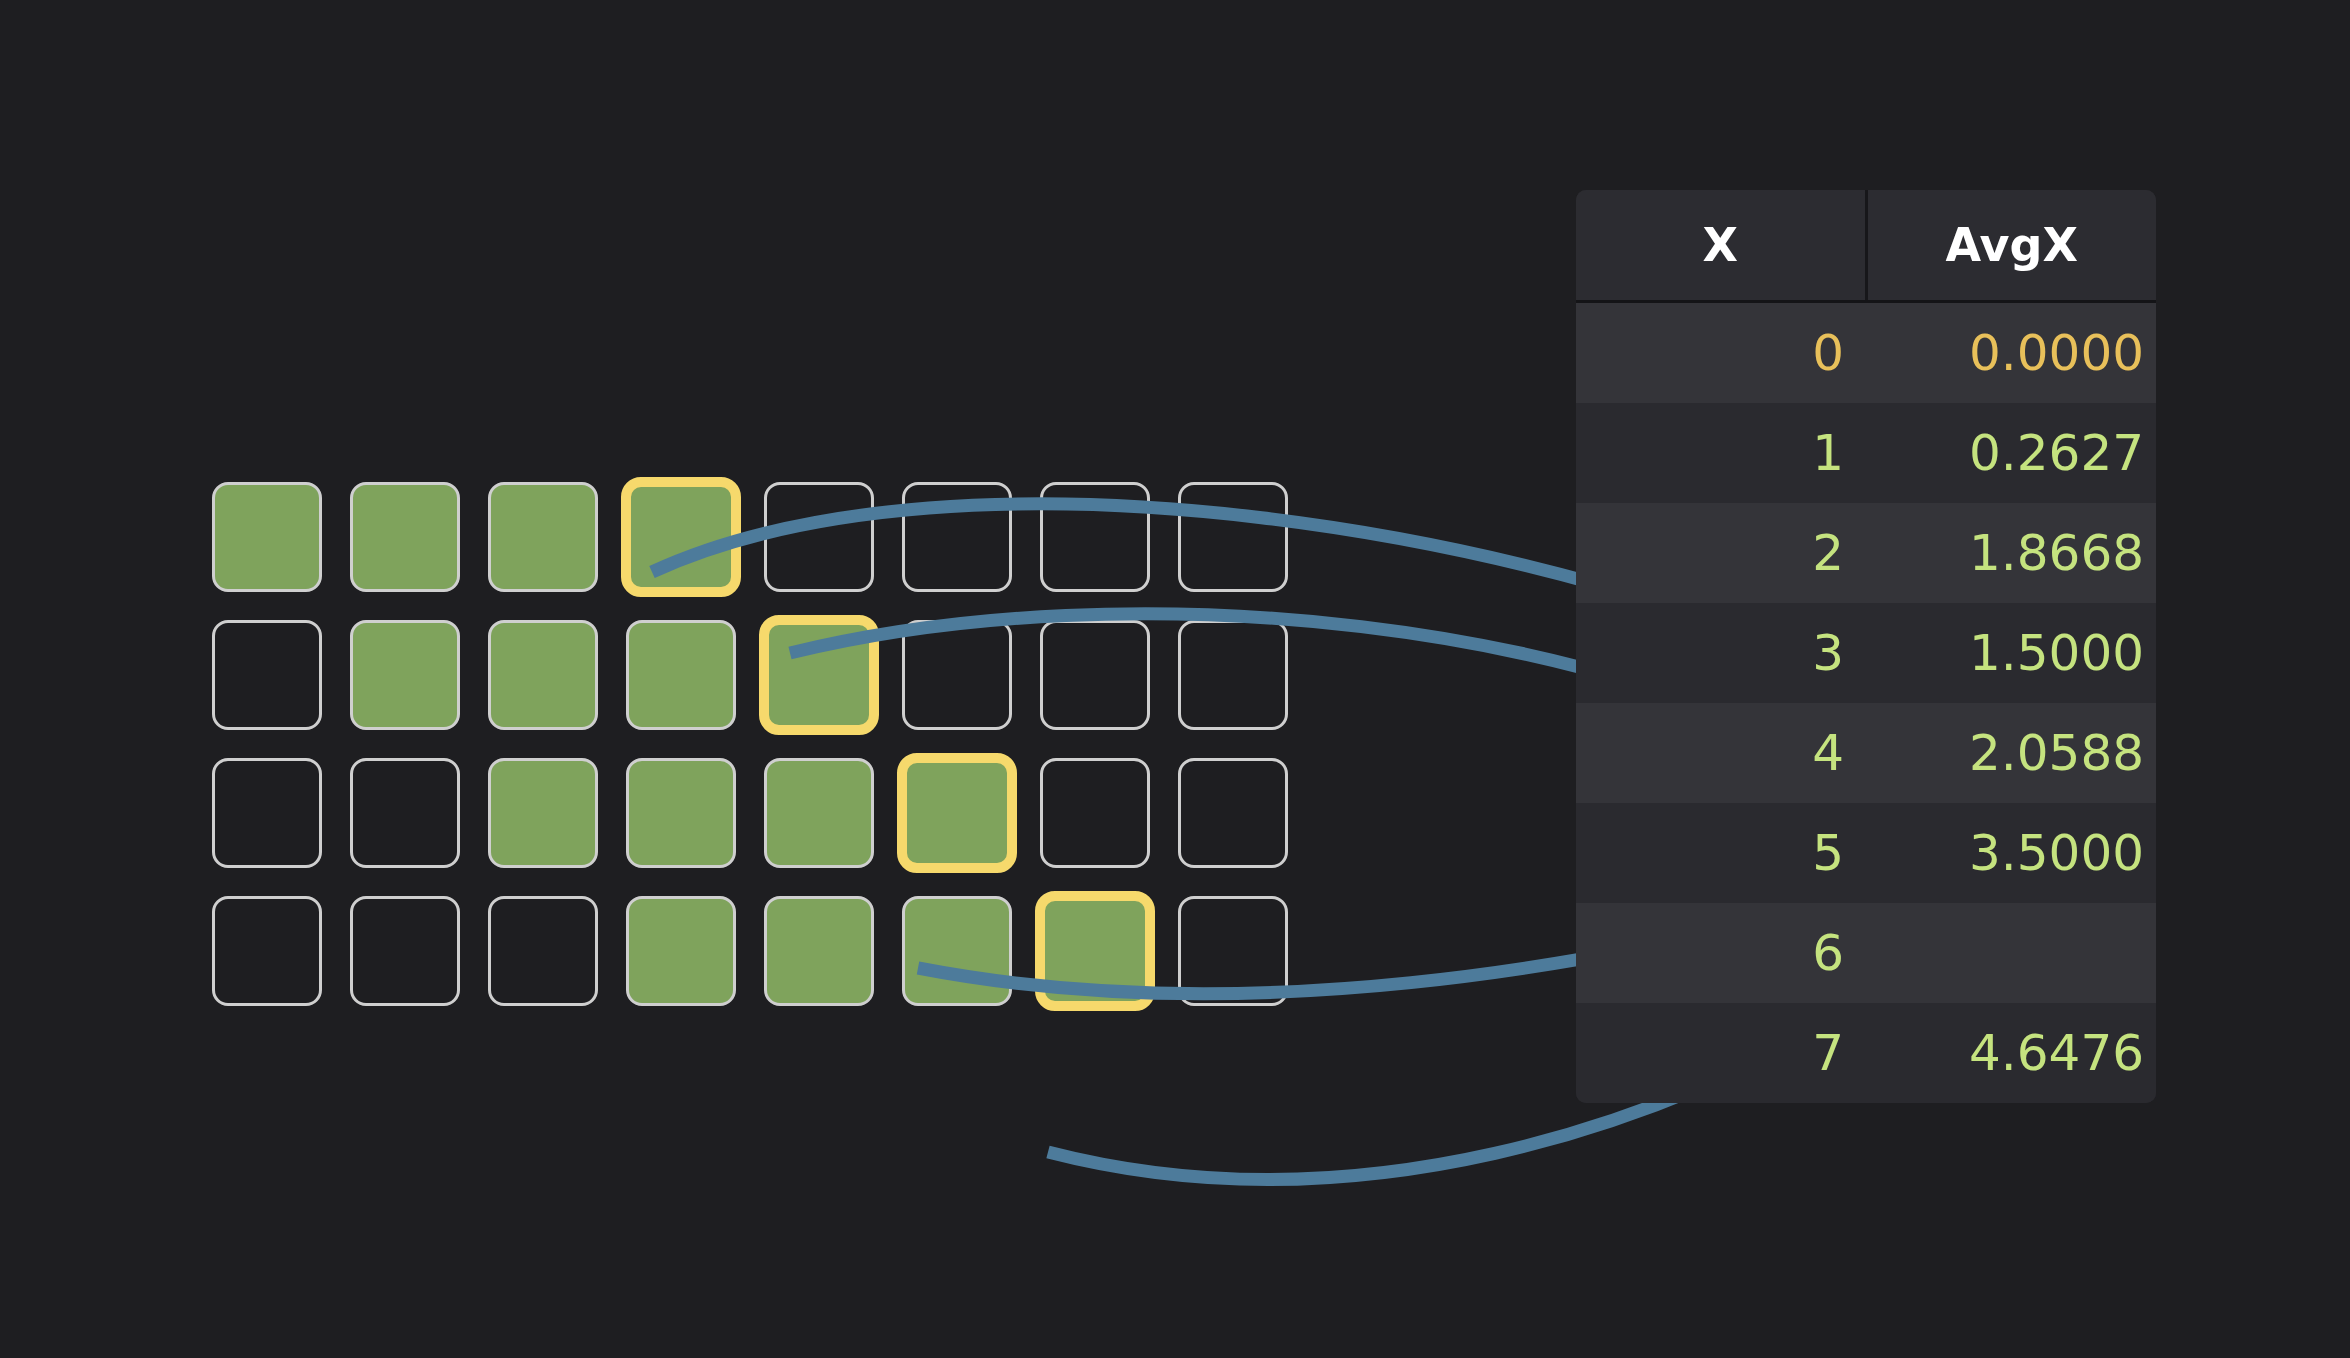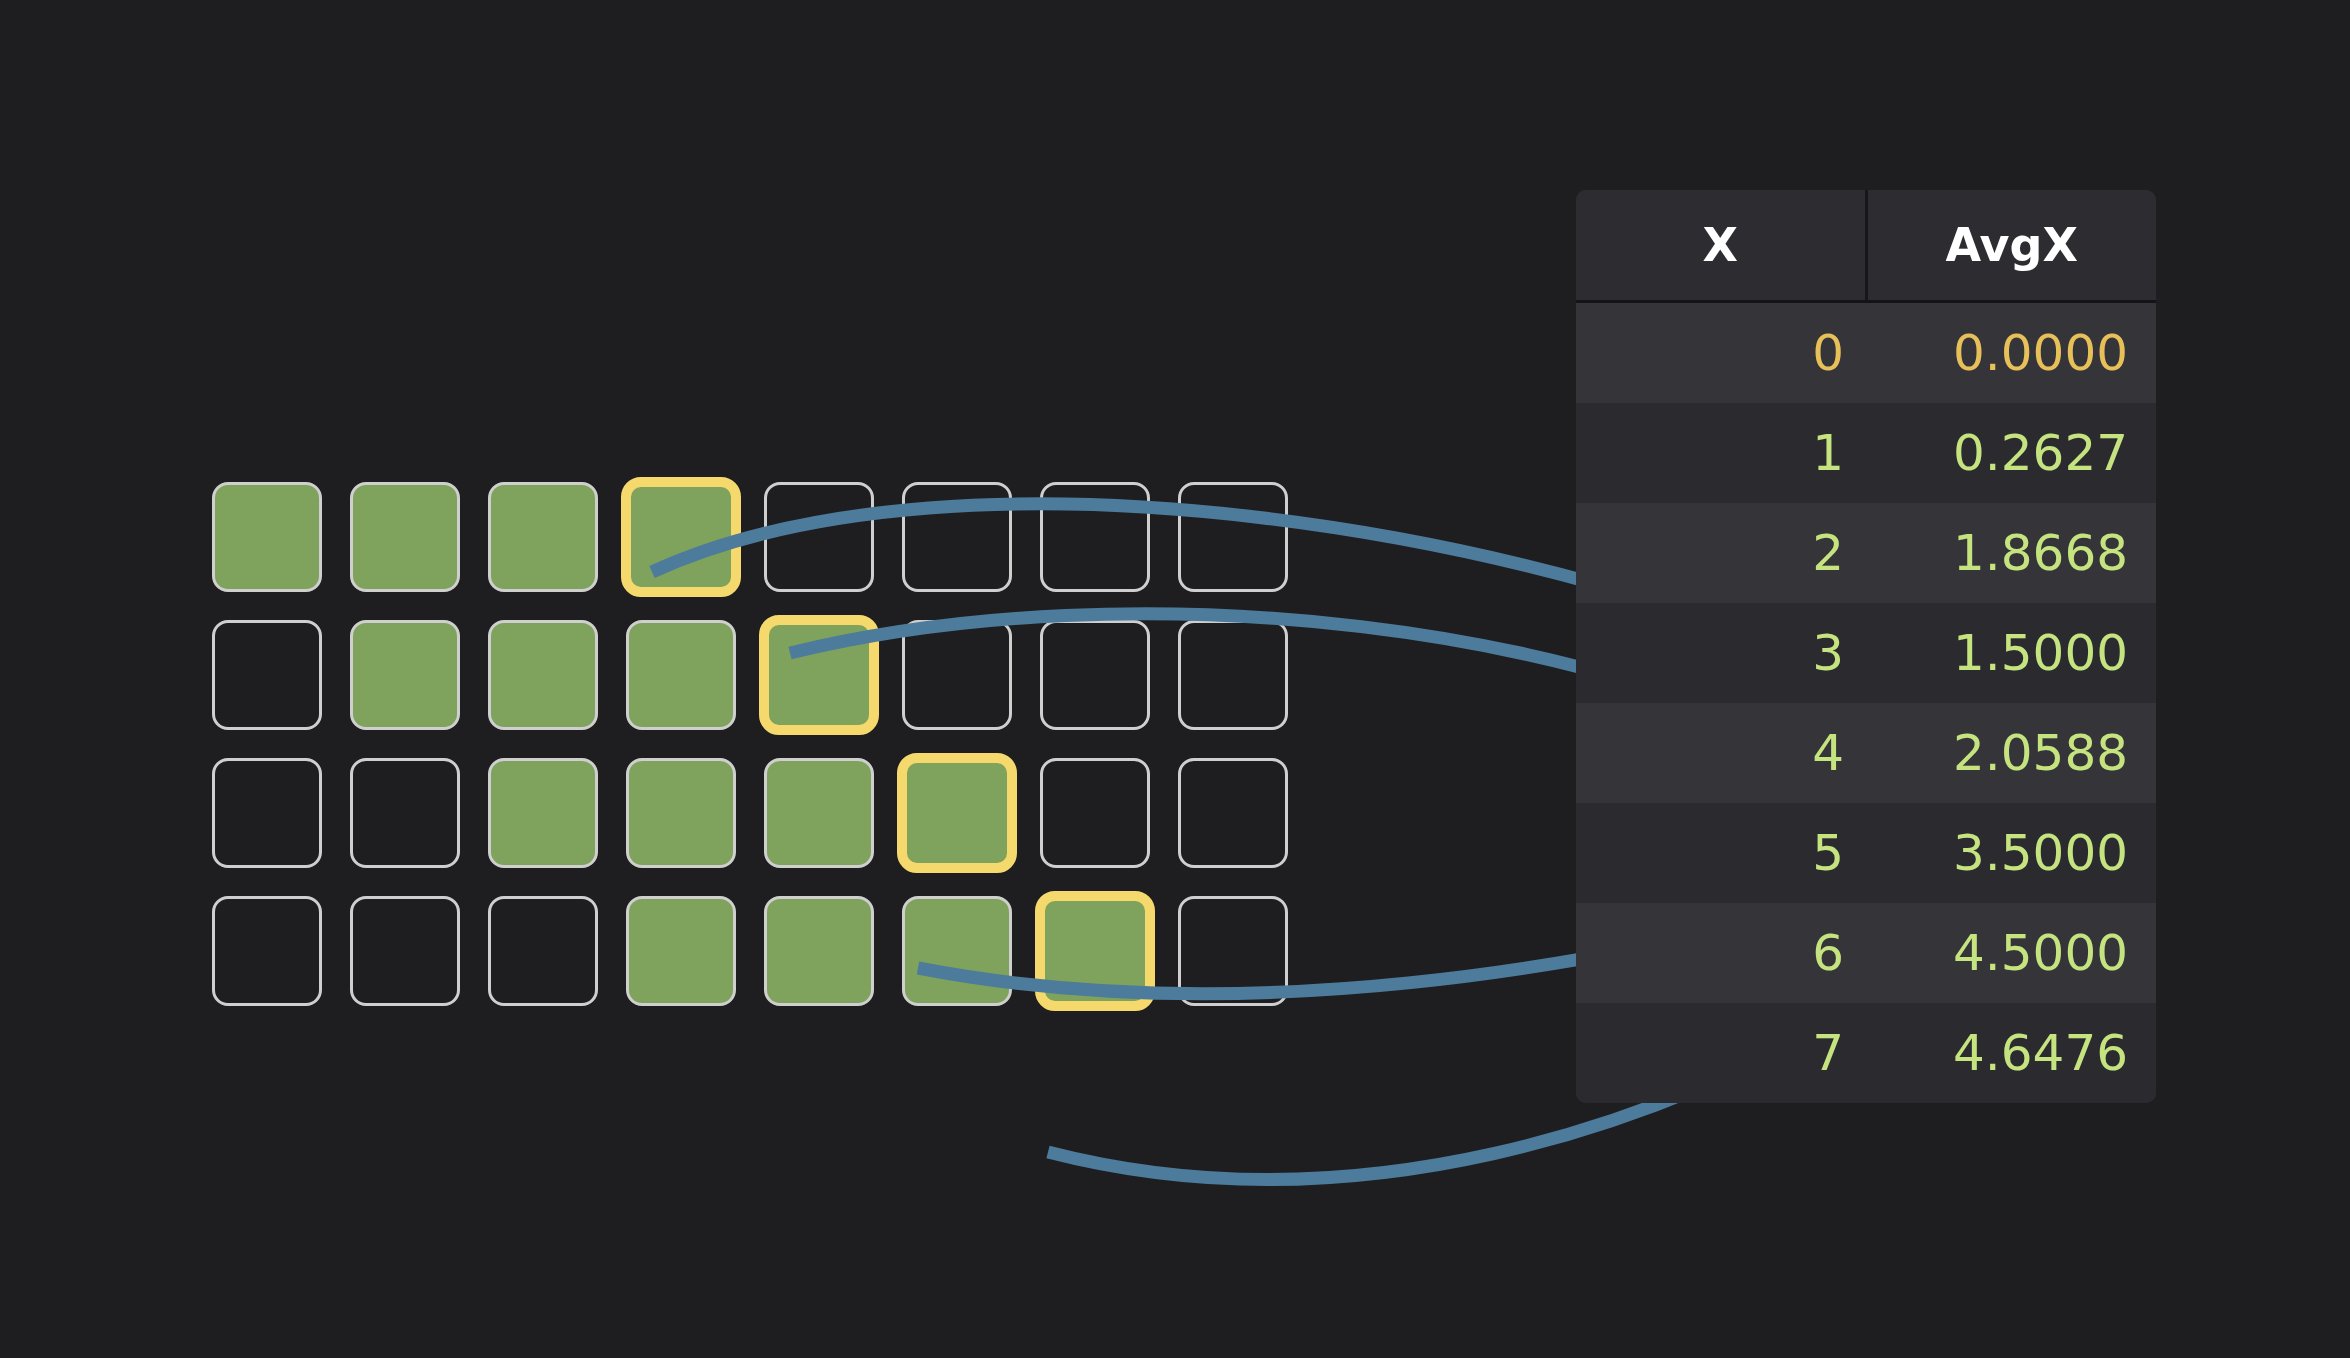--- a/index.html
+++ b/index.html
@@ -108,21 +108,21 @@
     color: #c5e37f;
     white-space: nowrap;
   }
   .tbl-row .td.col-x {
     width: 290px;
     padding-right: 22px;
     box-sizing: border-box;
   }
   .tbl-row .td.col-avg {
     width: 290px;
-    padding-right: 28px;
+    padding-right: 12px;
     box-sizing: border-box;
   }
   .tbl-row.accent .td {
     color: #e8c05a;
   }
 </style>
 </head>
 <body>
 
 <div id="stage">
@@ -211,21 +211,20 @@
         <div class="tbl-row alt">
           <div class="td col-x">4</div>
           <div class="td col-avg">2.0588</div>
         </div>
         <div class="tbl-row">
           <div class="td col-x">5</div>
           <div class="td col-avg">3.5000</div>
         </div>
         <div class="tbl-row alt">
           <div class="td col-x">6</div>
-          <div class="td col-avg">4.5000</div>
         </div>
         <div class="tbl-row">
           <div class="td col-x">7</div>
           <div class="td col-avg">4.6476</div>
         </div>
       </div>
   </div>
 
 </div>
 

